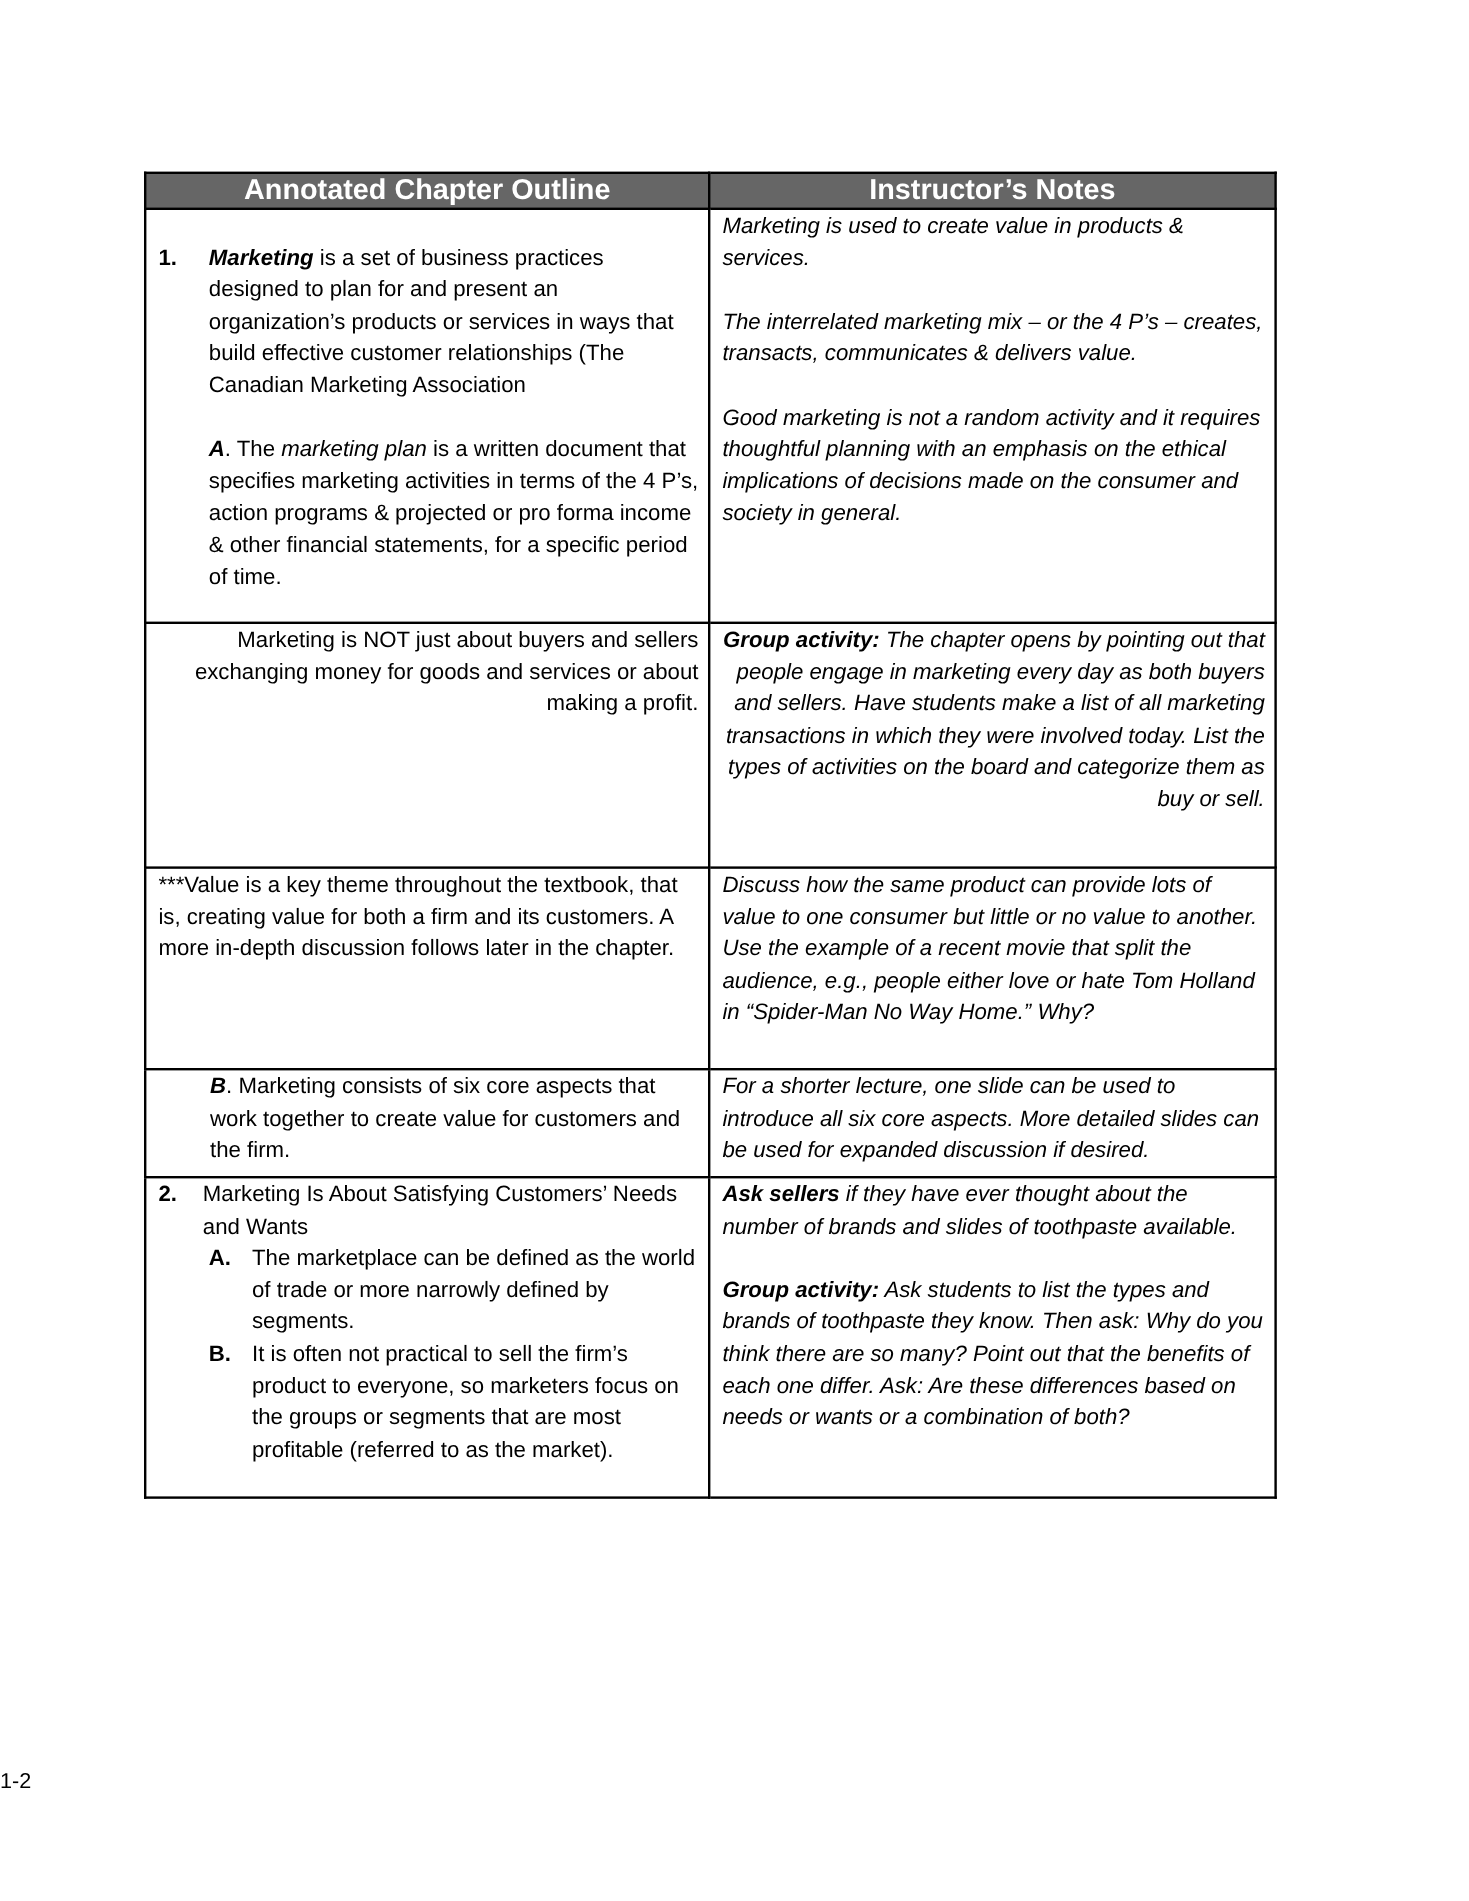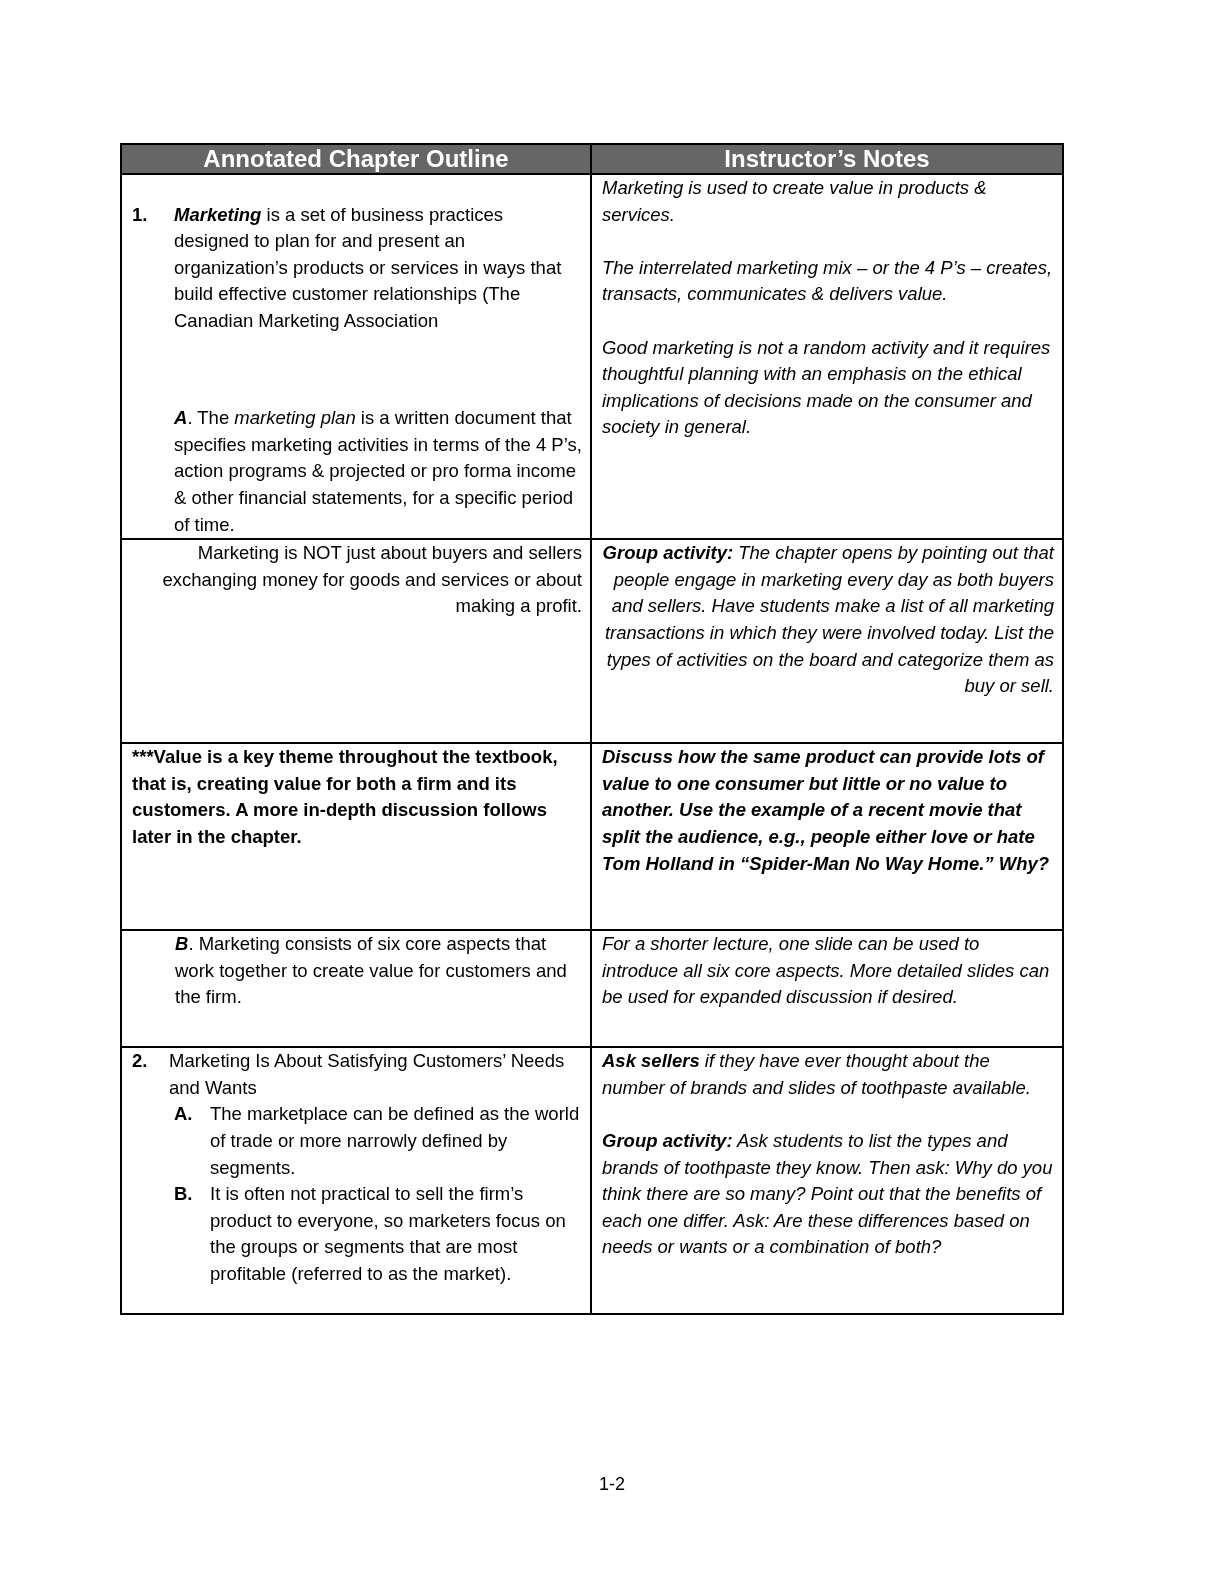--- a/index.html
+++ b/index.html
@@ -21,24 +21,24 @@
     border: 2px solid #000; vertical-align: top;
     padding: 0 8px 0 10px;
   }
   td.notes { font-style: italic; margin-top: 16px; }
   .b { font-weight: bold; font-style: italic; }
   .i { font-style: italic; }
   .para { margin: 0; }
   .gap { height: 26.6px; }
   .num-item { display: flex; }
   .num-item .num { width: 42px; flex: none; font-weight: bold; }
-  .indent2 { padding-left: 42px; margin-top: 44px; }
+  .indent2 { padding-left: 42px; }
   .sub-item { display: flex; padding-left: 42px; }
   .sub-item .lbl { width: 36px; flex: none; font-weight: bold; }
-  .page-number { position: absolute; top: 1474px; left: 0; width: 1224px; text-align: center; font-size: 18px; }
+  .page-number { position: absolute; top: 1474px; left: 0; width: 1224px; font-size: 18px; }
 </style>
 </head>
 <body>
 
 <div class="page">
   <table class="outline">
     <colgroup>
         <col class="c1">
         <col class="c2">
       </colgroup>
@@ -76,30 +76,30 @@
       <tr style="height:204px;text-align:right;">
         <td>
           <p class="para">Marketing is NOT just about buyers and sellers exchanging money for goods and services or about making a profit.</p>
         </td>
         <td class="notes">
           <p class="para"><span class="b">Group activity:</span><span> The chapter opens by pointing out that people engage in marketing every day as both buyers and sellers. Have students make a list of all marketing transactions in which they were involved today. List the types of activities on the board and categorize them as buy or sell.</span></p>
         </td>
       </tr>
 
 
-      <tr style="height:187px;font-weight:bold;">
+      <tr style="height:168px;">
         <td>
           <p class="para">***Value is a key theme throughout the textbook, that is, creating value for both a firm and its customers. A more in-depth discussion follows later in the chapter.</p>
         </td>
         <td class="notes">
           <p class="para">Discuss how the same product can provide lots of value to one consumer but little or no value to another. Use the example of a recent movie that split the audience, e.g., people either love or hate Tom Holland in “Spider-Man No Way Home.” Why?</p>
         </td>
       </tr>
 
-      <tr style="height:117px;">
+      <tr style="height:90px;">
         <td>
           <p class="para" style="padding-left:43px;"><span class="b">B</span><span>. Marketing consists of six core aspects that work together to create value for customers and the firm.</span></p>
         </td>
         <td class="notes">
           <p class="para">For a shorter lecture, one slide can be used to introduce all six core aspects. More detailed slides can be used for expanded discussion if desired.</p>
         </td>
       </tr>
 
       <tr style="height:267px;">
         <td>

